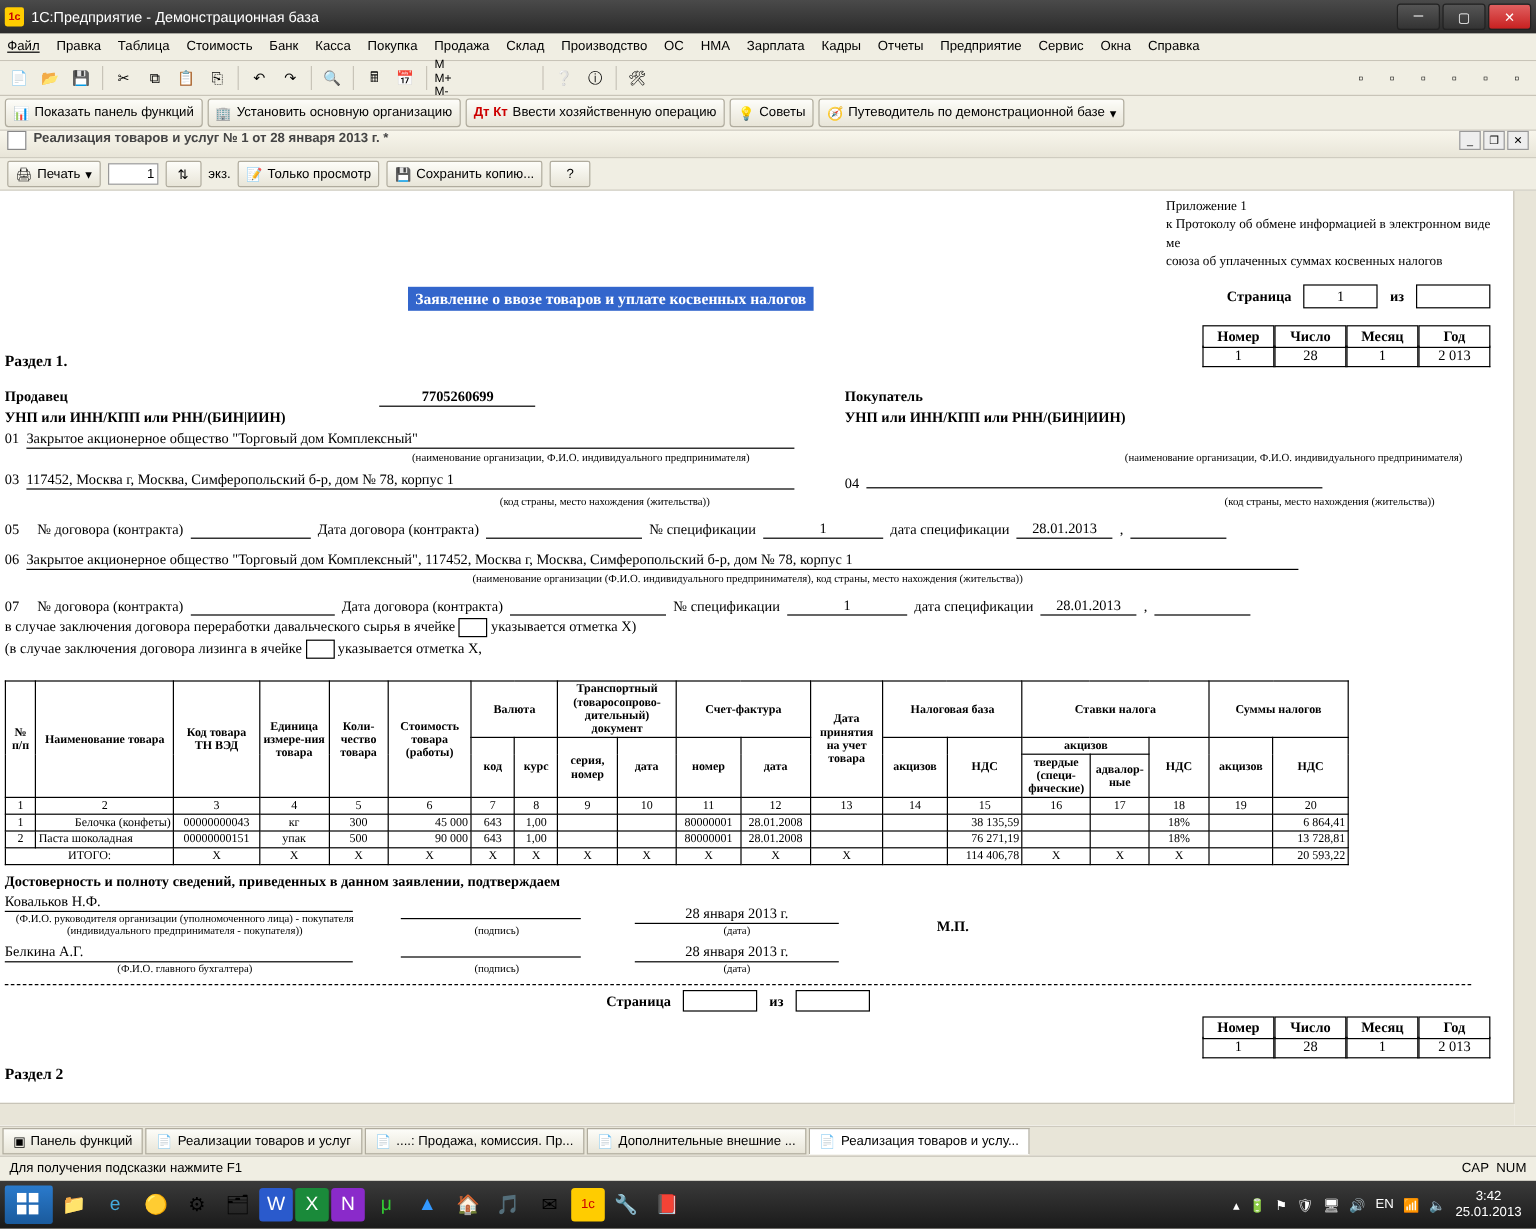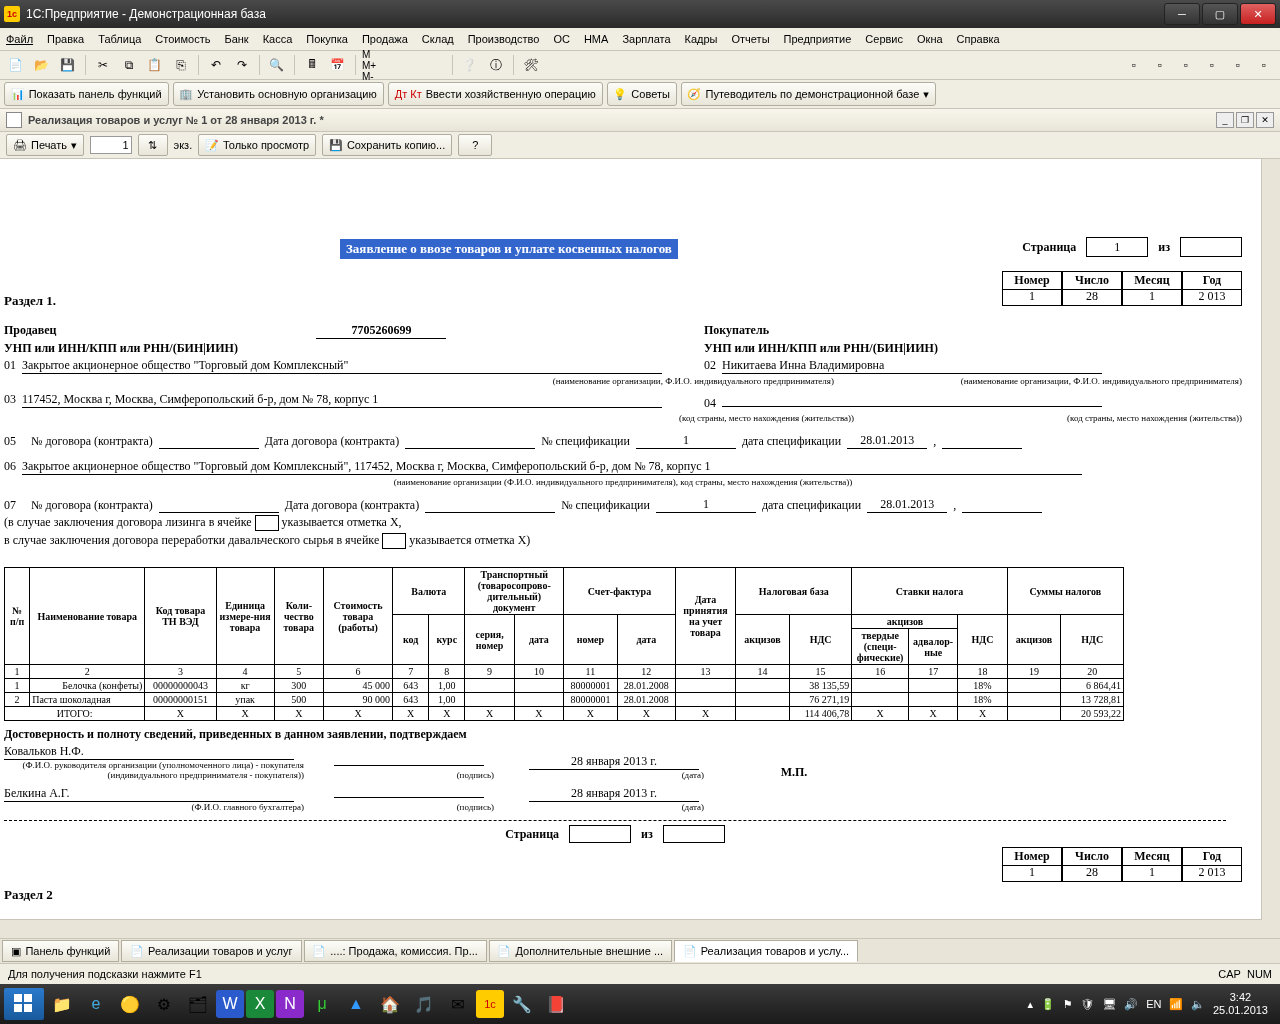--- a/index.html
+++ b/index.html
@@ -11,21 +11,21 @@
 .titlebar .winbtn{width:34px;height:20px;margin-left:2px;background:linear-gradient(#555,#333);border:1px solid #222;border-radius:3px;display:flex;align-items:center;justify-content:center;color:#fff;font-size:11px}
 .titlebar .winbtn.close{background:linear-gradient(#e06060,#c82020)}
 .menubar{height:22px;background:#f0eee3;border-bottom:1px solid #c8c4b8;display:flex;align-items:center;padding:0 6px;font-size:11px}
 .menubar span{margin-right:14px;cursor:default}
 .menubar span u{}
 .toolbar1{height:28px;background:#f0eee3;border-bottom:1px solid #c8c4b8;display:flex;align-items:center;padding:0 4px;gap:2px}
 .tbtn{width:22px;height:22px;border:1px solid transparent;border-radius:2px;display:flex;align-items:center;justify-content:center;font-size:12px}
 .sep{width:1px;height:20px;background:#c8c4b8;margin:0 3px}
 .toolbar2{height:28px;background:#f0eee3;border-bottom:1px solid #c8c4b8;display:flex;align-items:center;padding:0 4px;font-size:11px;gap:4px}
 .toolbar2 .btn{height:22px;border:1px solid #b0ac9e;background:linear-gradient(#fdfdf9,#e8e5d8);border-radius:3px;padding:0 6px;display:flex;align-items:center;gap:4px}
-.doctab{height:22px;background:linear-gradient(#f8f6ec,#e8e5d8);border-bottom:1px solid #c8c4b8;display:flex;align-items:center;padding:0 6px;font-size:11px}
+.doctab{height:22px;background:linear-gradient(#f8f6ec,#e8e5d8);border-bottom:1px solid #c8c4b8;display:flex;padding:0 6px;font-size:11px}
 .doctab .ico2{width:14px;height:14px;background:#fff;border:1px solid #888;margin-right:6px}
 .doctab .title{flex:1;font-weight:bold;color:#444}
 .doctab .winbtns2{display:flex;gap:2px}
 .doctab .wb{width:16px;height:14px;border:1px solid #999;background:#eee;font-size:9px;display:flex;align-items:center;justify-content:center}
 .doctoolbar{height:26px;background:#f0eee3;border-bottom:1px solid #c8c4b8;display:flex;align-items:center;padding:0 6px;gap:6px}
 .doctoolbar .btn{height:20px;border:1px solid #b0ac9e;background:linear-gradient(#fdfdf9,#e8e5d8);border-radius:2px;padding:0 6px;display:flex;align-items:center;gap:4px;font-size:11px}
 .doctoolbar input{width:36px;height:16px;border:1px solid #999;text-align:right;padding:0 2px;font-size:11px}
 .docarea{flex:1;background:#fff;position:relative;overflow:hidden}
 .paper{position:absolute;left:0;top:0;right:18px;bottom:18px;background:#fff;padding:6px 14px;font-family:'Times New Roman',serif;font-size:12px;color:#000;overflow:hidden}
 .scroll-v{position:absolute;right:0;top:0;width:18px;bottom:18px;background:#e8e5d8;border-left:1px solid #c8c4b8}
@@ -47,21 +47,21 @@
 .page-box .cell{border:1px solid #000;width:60px;height:18px;display:flex;align-items:center;justify-content:center}
 .numrow{position:absolute;right:20px;display:flex;font-size:12px}
 .numrow .h{border:1px solid #000;width:58px;text-align:center;font-weight:bold;padding:1px 0}
 .numrow .c{border:1px solid #000;border-top:none;width:58px;text-align:center;padding:1px 0}
 .section1{position:absolute;left:4px;top:134px;font-weight:bold;font-size:13px}
 .fields{position:absolute;left:4px;top:164px;right:20px;font-size:12px}
 .fields .row{display:flex;margin-bottom:2px}
 .fields .lcol{width:700px}
 .fields .rcol{flex:1}
 .uline{border-bottom:1px solid #000;display:inline-block;min-height:14px}
-.small{font-size:9px;text-align:right}
+.small{font-size:9px;text-align:center}
 table.data{border-collapse:collapse;font-size:10px;position:absolute;left:4px;top:408px;width:1120px}
 table.data th,table.data td{border:1px solid #000;padding:1px 2px;text-align:center;vertical-align:middle;line-height:1.1}
 table.data .r{text-align:right}
 .sign{position:absolute;left:4px;top:568px;right:36px;font-size:12px}
 .sign .sline{border-bottom:1px solid #000;display:inline-block}
 </style>
 </head>
 <body>
 
 <div class="window">
@@ -128,21 +128,21 @@
     <div class="tbtn">▫</div>
     <div class="tbtn">▫</div>
     <div class="tbtn">▫</div>
     <div class="tbtn">▫</div>
   </div>
 
   <div class="toolbar2">
     <div class="btn">📊 <span>Показать панель функций</span></div>
     <div class="btn">🏢 <span>Установить основную организацию</span></div>
     <div class="btn">
-        <span style="color:#c00;font-weight:normal">Дт Кт</span> 
+        <span style="color:#c00;font-weight:bold">Дт Кт</span> 
         <span>Ввести хозяйственную операцию</span>
       </div>
     <div class="btn">💡 <span>Советы</span></div>
     <div class="btn">🧭 <span>Путеводитель по демонстрационной базе</span> ▾</div>
   </div>
 
   <div class="doctab">
     <div class="ico2"></div>
     <div class="title">Реализация товаров и услуг № 1 от 28 января 2013 г. *</div>
     <div class="winbtns2">
@@ -158,20 +158,26 @@
     <div class="btn" style="width:16px;justify-content:center">⇅</div>
     <span>экз.</span>
     <div class="btn">📝 <span>Только просмотр</span></div>
     <div class="btn">💾 <span>Сохранить копию...</span></div>
     <div class="btn" style="width:20px;justify-content:center">?</div>
   </div>
 
   <div class="docarea">
     <div class="paper">
 
+      <div class="hdr-right">
+        <div>Приложение 1</div>
+        <div>к Протоколу об обмене информацией в электронном виде</div>
+        <div>ме</div>
+        <div>союза об уплаченных суммах косвенных налогов</div>
+      </div>
 
       <div class="doc-title">Заявление о ввозе товаров и уплате косвенных налогов</div>
 
       <div class="page-box">
         <b>Страница</b>
         <div class="cell">1</div>
         <b>из</b>
         <div class="cell"></div>
       </div>
 
@@ -194,21 +200,20 @@
         <div class="row">
           <div class="lcol"><b>Продавец</b><span style="display:inline-block;width:260px"></span><span class="uline" style="width:130px;text-align:center;font-weight:bold">7705260699</span></div>
           <div class="rcol"><b>Покупатель</b></div>
         </div>
         <div class="row">
           <div class="lcol"><b>УНП или ИНН/КПП или РНН/(БИН|ИИН)</b></div>
           <div class="rcol"><b>УНП или ИНН/КПП или РНН/(БИН|ИИН)</b></div>
         </div>
         <div class="row">
           <div class="lcol"><span>01</span>&nbsp;&nbsp;<span class="uline" style="width:640px">Закрытое акционерное общество "Торговый дом Комплексный"</span></div>
-          <div class="rcol"><span>02</span>&nbsp;&nbsp;<span class="uline" style="width:380px">Никитаева Инна Владимировна</span></div>
         </div>
         <div class="row">
           <div class="lcol small" style="padding-left:130px">(наименование организации, Ф.И.О. индивидуального предпринимателя)</div>
           <div class="rcol small" style="padding-left:80px">(наименование организации, Ф.И.О. индивидуального предпринимателя)</div>
         </div>
         <div class="row" style="margin-top:6px">
           <div class="lcol"><span>03</span>&nbsp;&nbsp;<span class="uline" style="width:640px">117452, Москва г, Москва, Симферопольский б-р, дом № 78, корпус 1</span></div>
           <div class="rcol"><span>04</span>&nbsp;&nbsp;<span class="uline" style="width:380px"></span></div>
         </div>
         <div class="row">
@@ -230,22 +235,22 @@
             <div class="small" style="width:100%;text-align:center">(наименование организации (Ф.И.О. индивидуального предпринимателя), код страны, место нахождения (жительства))</div>
           </div>
         <div class="row" style="margin-top:10px">
           <div style="width:100%;display:flex;gap:6px;align-items:flex-end">
             <span>07</span>&nbsp;<span>№ договора (контракта)</span><span class="uline" style="width:120px"></span>
             <span>Дата договора (контракта)</span><span class="uline" style="width:130px"></span>
             <span>№ спецификации</span><span class="uline" style="width:100px;text-align:center">1</span>
             <span>дата спецификации</span><span class="uline" style="width:80px;text-align:center">28.01.2013</span><span>,</span><span class="uline" style="width:80px"></span>
           </div>
         </div>
+        <div class="row"><span>в случае заключения договора переработки давальческого сырья в ячейке</span>&nbsp;<span style="border:1px solid #000;width:22px;height:14px;display:inline-block"></span>&nbsp;<span>указывается отметка Х)</span></div>
         <div class="row"><span>(в случае заключения договора лизинга в ячейке</span>&nbsp;<span style="border:1px solid #000;width:22px;height:14px;display:inline-block"></span>&nbsp;<span>указывается отметка Х,</span></div>
-        <div class="row"><span>в случае заключения договора переработки давальческого сырья в ячейке</span>&nbsp;<span style="border:1px solid #000;width:22px;height:14px;display:inline-block"></span>&nbsp;<span>указывается отметка Х)</span></div>
       </div>
 
       <table class="data">
         <tbody>
             <tr>
           <th rowspan="3" style="width:18px">№ п/п</th>
           <th rowspan="3" style="width:100px">Наименование товара</th>
           <th rowspan="3" style="width:60px">Код товара ТН ВЭД</th>
           <th rowspan="3" style="width:48px">Единица измере-ния товара</th>
           <th rowspan="3" style="width:40px">Коли-чество товара</th>

